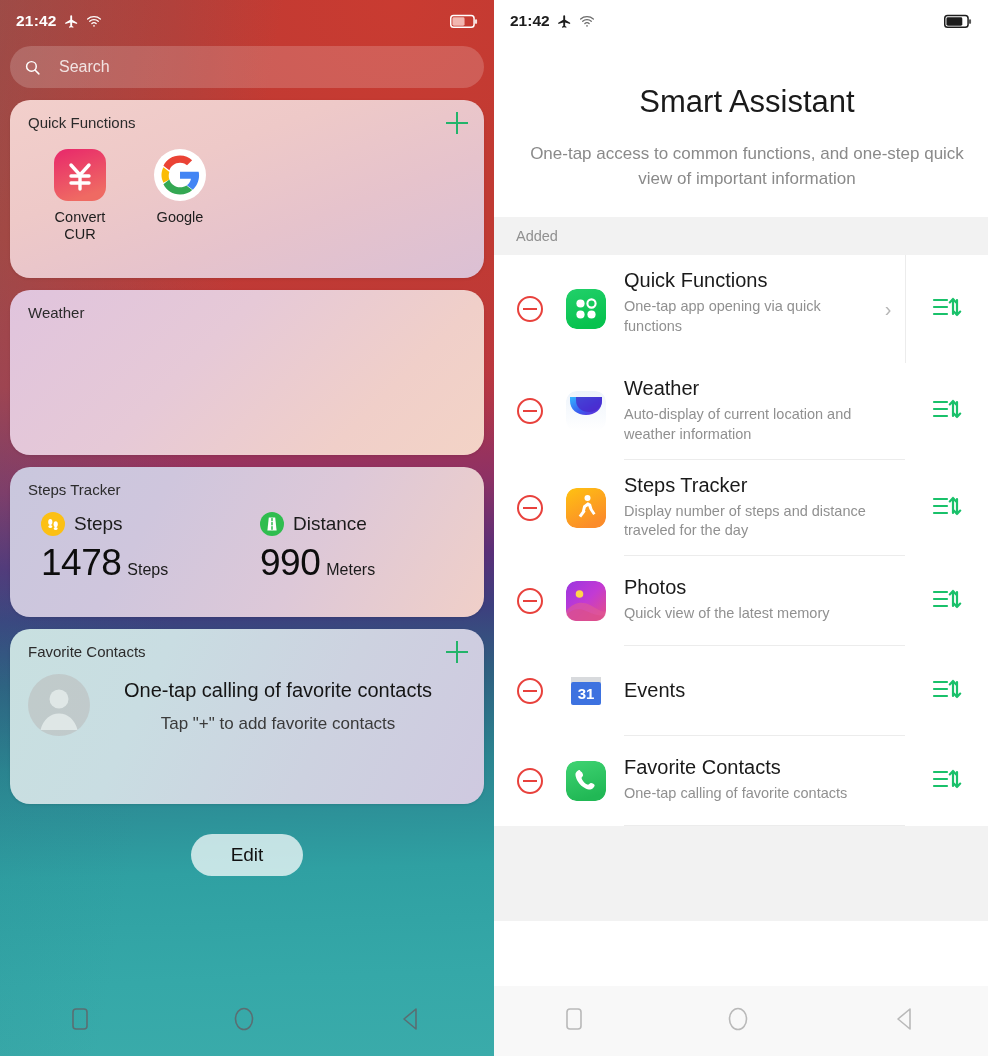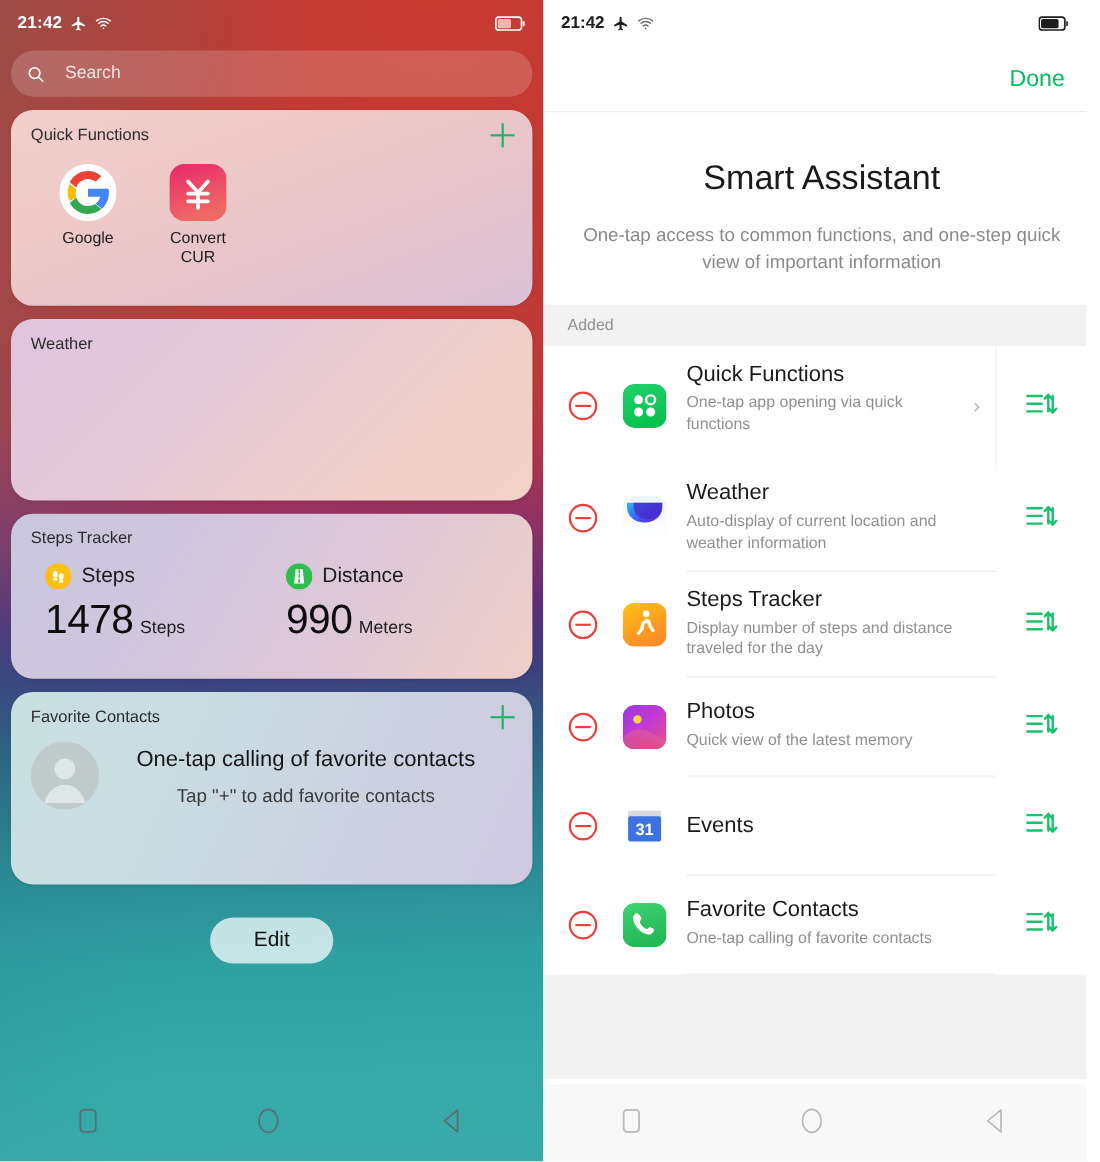--- a/index.html
+++ b/index.html
@@ -248,33 +248,20 @@
               <path d="M15.5 15.5L21 21"></path>
           </svg>
         </span>
         <span class="ph">Search</span>
       </div>
 
       <div class="card" id="card-quick">
         <div class="card-title">Quick Functions</div>
         <div class="plus"></div>
         <div class="qf-apps">
-
-          <div class="qf-app">
-            <div class="qf-icon">
-              <svg viewBox="0 0 48 48" width="52" height="52">
-                <circle cx="24" cy="24" r="24" fill="#fff"></circle>
-                <path fill="#EA4335" d="M24 12.6c3.1 0 5.3 1.3 6.5 2.4l4.7-4.6C32.3 7.7 28.6 6 24 6c-6.7 0-12.5 3.8-15.3 9.4l5.5 4.3C15.5 15.6 19.4 12.6 24 12.6z"></path>
-                <path fill="#4285F4" d="M41.6 24.4c0-1.4-.1-2.4-.4-3.5H24v6.6h10.1c-.2 1.7-1.3 4.2-3.7 5.9l5.4 4.2C38.9 34.7 41.6 30 41.6 24.4z"></path>
-                <path fill="#FBBC05" d="M14.2 28.2c-.4-1.1-.6-2.3-.6-3.5s.2-2.4.6-3.5l-5.5-4.3C7.6 19.2 6.9 21.5 6.9 24s.7 4.8 1.8 7.1l5.5-2.9z"></path>
-                <path fill="#34A853" d="M24 42c4.6 0 8.5-1.5 11.3-4.1l-5.4-4.2c-1.4 1-3.4 1.7-5.9 1.7-4.6 0-8.5-3-9.8-7.2l-5.5 4.3C11.5 38.2 17.3 42 24 42z"></path>
-              </svg>
-            </div>
-            <div class="qf-label">Google</div>
-          </div>
 
           <div class="qf-app">
             <div class="qf-icon">
               <svg viewBox="0 0 52 52" width="52" height="52">
                 <defs>
                     <linearGradient id="curg" x1="0" y1="0" x2="0.35" y2="1">
                   <stop offset="0" stop-color="#e8276b"></stop>
                       <stop offset="1" stop-color="#ef6a63"></stop>
                 </linearGradient>
                   </defs>
@@ -283,20 +270,33 @@
                   <path d="M17 16 L26 26 L35 16"></path>
                   <path d="M17 27 H35"></path>
                   <path d="M17 34 H35"></path>
                   <path d="M26 26 V40"></path>
                 </g>
               </svg>
             </div>
             <div class="qf-label">Convert CUR</div>
           </div>
 
+          <div class="qf-app">
+            <div class="qf-icon">
+              <svg viewBox="0 0 48 48" width="52" height="52">
+                <circle cx="24" cy="24" r="24" fill="#fff"></circle>
+                <path fill="#EA4335" d="M24 12.6c3.1 0 5.3 1.3 6.5 2.4l4.7-4.6C32.3 7.7 28.6 6 24 6c-6.7 0-12.5 3.8-15.3 9.4l5.5 4.3C15.5 15.6 19.4 12.6 24 12.6z"></path>
+                <path fill="#4285F4" d="M41.6 24.4c0-1.4-.1-2.4-.4-3.5H24v6.6h10.1c-.2 1.7-1.3 4.2-3.7 5.9l5.4 4.2C38.9 34.7 41.6 30 41.6 24.4z"></path>
+                <path fill="#FBBC05" d="M14.2 28.2c-.4-1.1-.6-2.3-.6-3.5s.2-2.4.6-3.5l-5.5-4.3C7.6 19.2 6.9 21.5 6.9 24s.7 4.8 1.8 7.1l5.5-2.9z"></path>
+                <path fill="#34A853" d="M24 42c4.6 0 8.5-1.5 11.3-4.1l-5.4-4.2c-1.4 1-3.4 1.7-5.9 1.7-4.6 0-8.5-3-9.8-7.2l-5.5 4.3C11.5 38.2 17.3 42 24 42z"></path>
+              </svg>
+            </div>
+            <div class="qf-label">Google</div>
+          </div>
+
         </div>
       </div>
 
       <div class="card" id="card-weather">
         <div class="card-title">Weather</div>
       </div>
 
       <div class="card" id="card-steps">
         <div class="card-title">Steps Tracker</div>
         <div class="st-body">
@@ -399,23 +399,20 @@
       <div class="spacer"></div>
       <span class="ic">
         <svg width="28" height="15" viewBox="0 0 30 15">
           <rect x="0.8" y="1.2" width="25" height="12.5" rx="3" fill="none" stroke="#1d1d1d" stroke-width="1.6"></rect>
           <rect x="2.6" y="3" width="17" height="9" rx="1.6" fill="#1d1d1d"></rect>
           <rect x="26.8" y="5" width="2.2" height="5" rx="1" fill="#1d1d1d" opacity=".75"></rect>
         </svg>
       </span>
     </div>
 
-    <div class="r-topbar">
-      <button class="done-btn">Done</button>
-    </div>
 
     <div class="hero">
       <div class="hero-title">Smart Assistant</div>
       <div class="hero-sub">One-tap access to common functions, and one-step quick view of important information</div>
     </div>
 
     <div class="section-head">Added</div>
 
     <div class="list">
 

